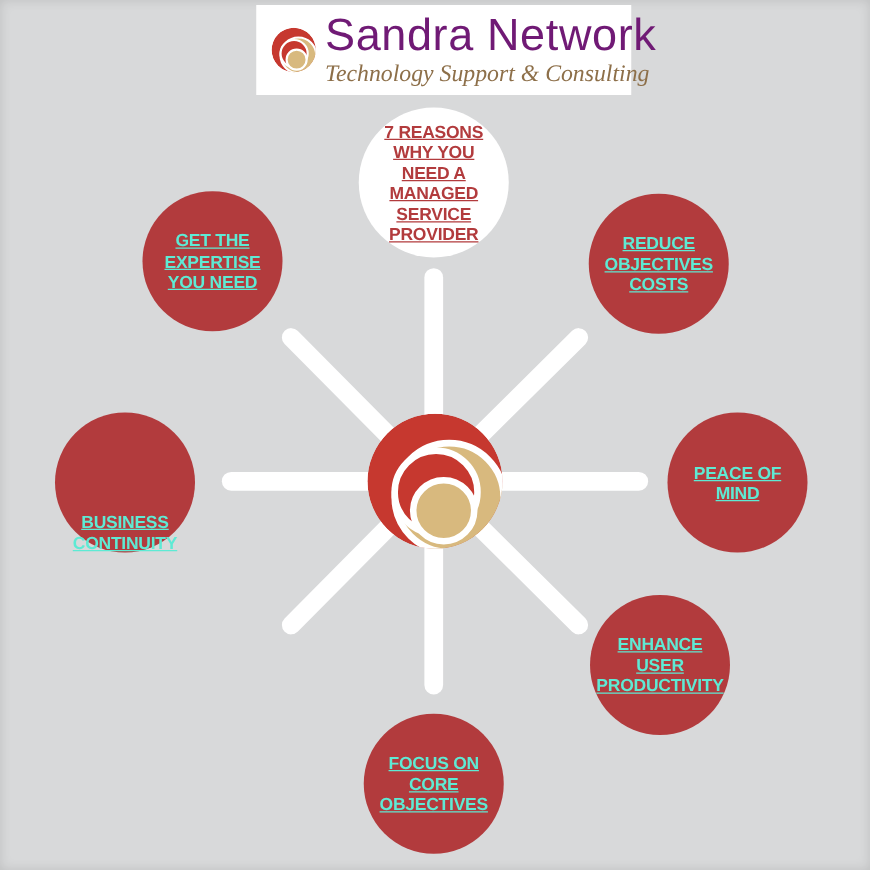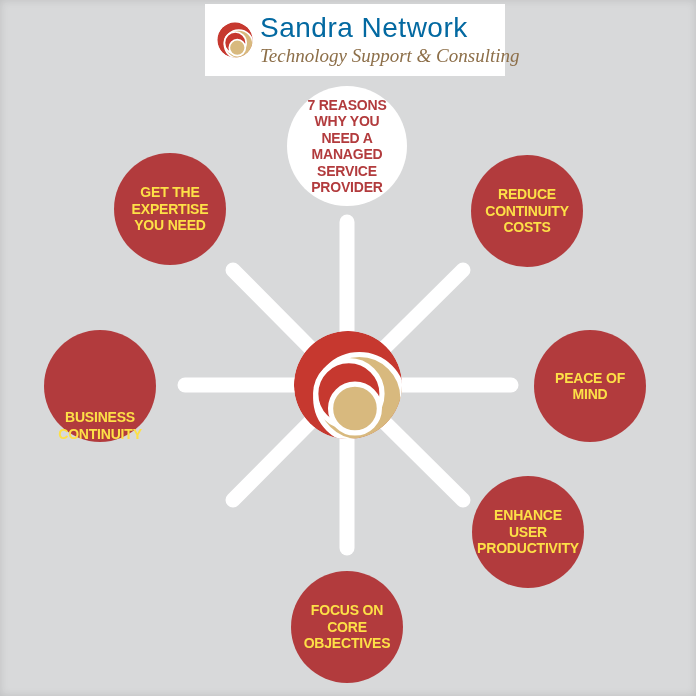--- a/index.html
+++ b/index.html
@@ -13,41 +13,41 @@
 
   
   .header {
     position:absolute; left:205px; top:4px; width:300px; height:72px;
     background:#ffffff; display:flex; align-items:center;
     padding:0 12px 0 10px; box-sizing:border-box;
   }
   .brand-logo { width:40px; height:40px; flex:0 0 auto; }
   .brand-text { flex:1; margin-left:5px; min-width:0; }
   .brand-name {
-    font-size:28px; line-height:1.05; color:#0369a1; letter-spacing:.5px;
+    font-size:36px; line-height:1.05; color:#701a75; letter-spacing:.5px;
     white-space:nowrap;
   }
   .brand-tagline {
     font-family:"Liberation Serif", serif; font-style:italic;
     font-size:19px; color:#8d6f49; text-align:right; margin-top:2px;
     white-space:nowrap;
   }
 
   
   .circle {
     position:absolute; border-radius:50%;
     display:flex; align-items:center; justify-content:center;
     text-align:center;
   }
   .circle span {
     white-space:pre-line; font-weight:bold;
-    font-size:14px; line-height:16.5px; letter-spacing:-.2px;
+    font-size:14px; line-height:16.5px; letter-spacing:-.2px;text-decoration:underline;
   }
   .topic  { left:287px; top:86px;  width:120px; height:120px; background:#ffffff; color:#b23b3d; }
-  .reason { width:112px; height:112px; background:#b23b3d; color:#fde047; }
+  .reason { width:112px; height:112px; background:#b23b3d; color:#5eead4; }
 
   .pos-nw { left:114px; top:153px; }
   .pos-ne { left:471px; top:155px; }
   .pos-w  { left:44px;  top:330px;align-items:flex-end; }
   .pos-e  { left:534px; top:330px; }
   .pos-sw { left:114px; top:512px; }
   .pos-se { left:472px; top:476px; }
   .pos-s  { left:291px; top:571px; }
 
   .hub-logo { position:absolute; left:287px; top:324px; width:122px; height:122px; }
@@ -94,21 +94,21 @@
     <span>7 REASONS
 WHY YOU
 NEED A
 MANAGED
 SERVICE
 PROVIDER</span>
   </div>
 
   <div class="circle reason pos-ne">
     <span>REDUCE
-CONTINUITY
+OBJECTIVES
 COSTS</span>
   </div>
   <div class="circle reason pos-e">
     <span>PEACE OF
 MIND</span>
   </div>
   <div class="circle reason pos-se">
     <span>ENHANCE
 USER
 PRODUCTIVITY</span>

